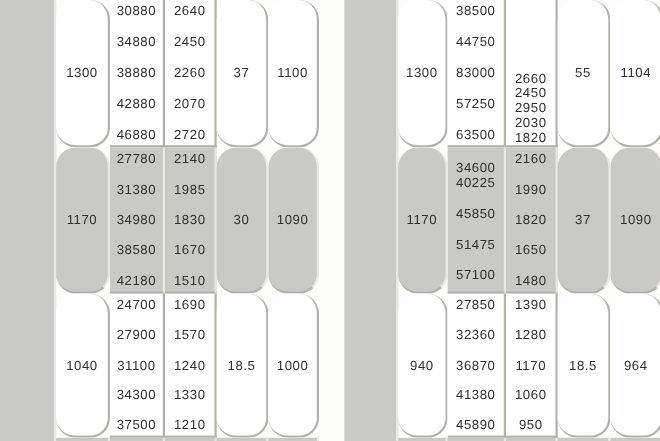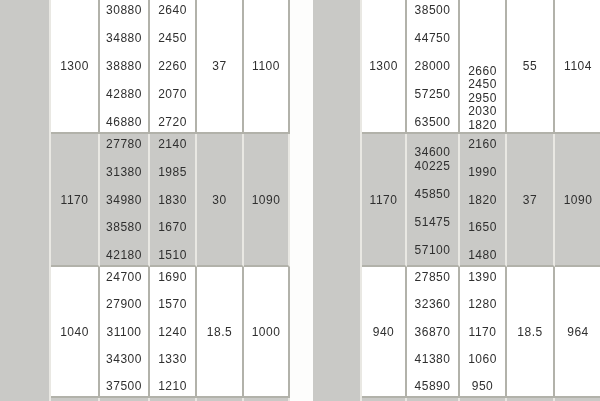--- a/index.html
+++ b/index.html
@@ -39,20 +39,21 @@
     border-right-color:#e9e8e3;
   }
   .cell.sliver {
     background:#c9c9c6;
     border-right-color:#e9e8e3;
     border-bottom:none;
   }
   .single {
     display:flex; align-items:center; justify-content:center;
     text-align:center;
+    border-radius:18px;
   }
   .lines {
     display:flex; flex-direction:column;
     justify-content:space-between;
     text-align:center;
     padding:4px 0 4px;
   }
   .lines .line { line-height:12px; }
   .lines.mode-cluster {
     justify-content:flex-end;
@@ -131,21 +132,21 @@
     <div class="cell sliver"></div>
   </div>
 
   <div class="dtable t-right">
     <div class="cell shadedcol"></div>
 
     <div class="cell single">1300</div>
     <div class="cell lines mode-even">
         <span class="line">38500</span>
         <span class="line">44750</span>
-        <span class="line">28000</span>
+        <span class="line">83000</span>
         <span class="line">57250</span>
         <span class="line">63500</span>
       </div>
     <div class="cell lines mode-cluster">
         <span class="line">2660</span>
         <span class="line">2450</span>
         <span class="line">2950</span>
         <span class="line">2030</span>
         <span class="line">1820</span>
       </div>

